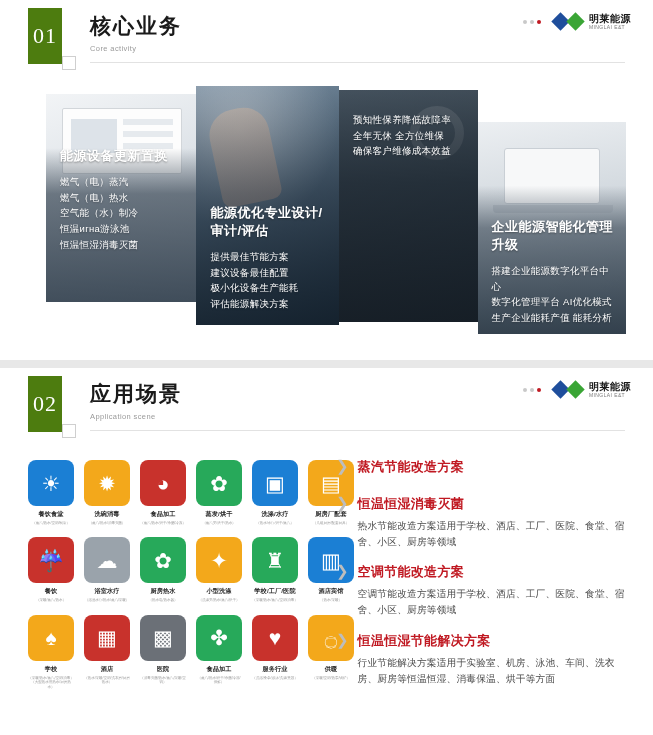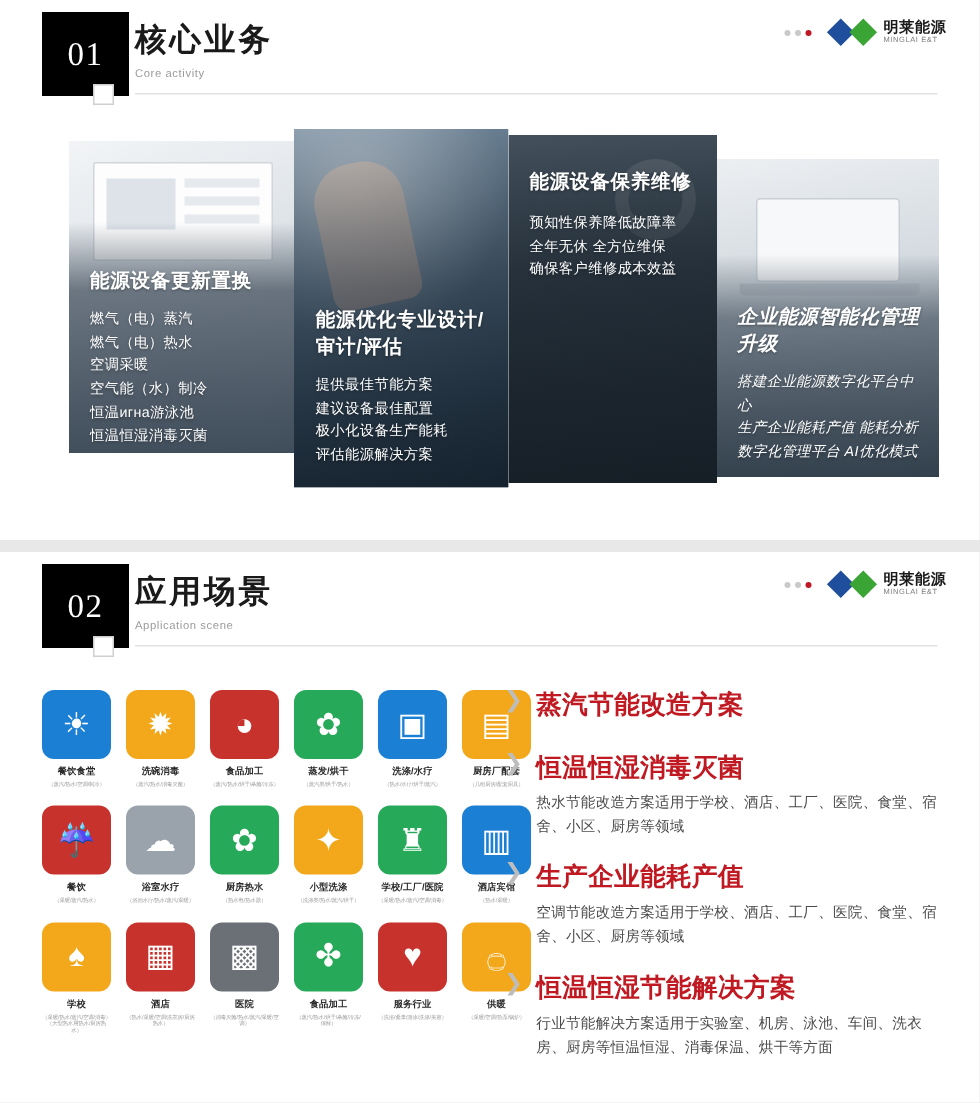--- a/index.html
+++ b/index.html
@@ -16,22 +16,22 @@
     overflow: hidden;
   }
   #slide-1 { width: 653px; height: 360px; }
   #slide-2 { width: 653px; height: 367px; margin-top: 8px; }
 
   
   .hdr { position: relative; height: 72px; }
   .num-box {
     position: absolute;
     left: 28px; top: 8px;
-    width: 58px; height: 56px;
-    background: #000000;
+    width: 34px; height: 56px;
+    background: #4d7c0f;
     color: #fff;
     font-size: 22px;
     font-family: "Liberation Serif", serif;
     display: flex; align-items: center; justify-content: center;
     letter-spacing: 1px;
   }
   .num-shadow {
     position: absolute;
     left: 62px; top: 56px;
     width: 14px; height: 14px;
@@ -123,21 +123,21 @@
     width: 46px; height: 34px; background: #dde3e9;
   }
   #panel-1 .mon:before {
     content: ""; position: absolute; left: 60px; top: 10px;
     width: 50px; height: 6px; background: #e6eaee;
     box-shadow: 0 12px 0 #e6eaee, 0 24px 0 #e6eaee;
   }
   #panel-1 .veil {
     background: linear-gradient(180deg, rgba(40,55,70,0) 26%, rgba(35,50,65,.62) 48%, rgba(30,45,60,.80) 100%);
   }
-  #panel-1 .content { top: 84px; }
+  #panel-1 .content { top: 53px; }
 
   
   #panel-2 { width: 144px; height: 239px; }
   #panel-2 .bg {
     background:
       radial-gradient(circle at 30% 18%, rgba(255,255,255,.55), rgba(255,255,255,0) 45%),
       linear-gradient(150deg, #8aa0b4 0%, #6f8598 35%, #4e6070 70%, #2f3d4a 100%);
   }
   #panel-2 .hand {
     position: absolute; left: 18px; top: 22px;
@@ -162,21 +162,21 @@
     width: 54px; height: 54px; border-radius: 50%;
     border: 9px solid rgba(255,255,255,.18);
   }
   #panel-3 .veil {
     background: linear-gradient(180deg, rgba(25,35,45,.35) 0%, rgba(22,32,42,.70) 40%, rgba(18,26,34,.85) 100%);
   }
   #panel-3 .content { top: 22px; }
   #panel-3 .p-title { margin-bottom: 11px; }
 
   
-  #panel-4 { width: 150px; height: 212px; margin-top: 20px; font-style: italic; }
+  #panel-4 { width: 150px; height: 212px; margin-top: 36px; }
   #panel-4 .bg {
     background: linear-gradient(170deg, #eceff2 0%, #cfd6dc 45%, #9aa6b0 100%);
   }
   #panel-4 .lap {
     position: absolute; left: 26px; top: 26px;
     width: 96px; height: 56px;
     background: #f7f8f9;
     border: 1px solid #c9cfd5;
     border-radius: 3px;
   }
@@ -234,21 +234,21 @@
     margin-bottom: 14px;
   }
   .chev {
     color: #bdbdbd;
     font-size: 15px;
     line-height: 1;
     margin-top: 1px;
     font-family: "DejaVu Sans", sans-serif;
   }
   .sol-title {
-    font-size: 17px;
+    font-size: 13px;
     font-weight: bold;
     color: #c01922;
     letter-spacing: .3px;
     margin-bottom: 5px;
   }
   .sol-desc {
     font-size: 9.7px;
     color: #4b4b4b;
     line-height: 1.62;
     letter-spacing: .2px;
@@ -287,21 +287,20 @@
 
     <div class="panel" id="panel-1">
       <div class="bg">
           <div class="mon"></div>
         </div>
       <div class="veil"></div>
       <div class="content">
         <div class="p-title">能源设备更新置换</div>
         <div class="p-line">燃气（电）蒸汽</div>
         <div class="p-line">燃气（电）热水</div>
-        <div class="p-line">空调采暖</div>
         <div class="p-line">空气能（水）制冷</div>
         <div class="p-line">恒温игна游泳池</div>
         <div class="p-line">恒温恒湿消毒灭菌</div>
       </div>
     </div>
 
     <div class="panel" id="panel-2">
       <div class="bg">
           <div class="hand"></div>
         </div>
@@ -314,37 +313,36 @@
         <div class="p-line">评估能源解决方案</div>
       </div>
     </div>
 
     <div class="panel" id="panel-3">
       <div class="bg">
           <div class="gear"></div>
         </div>
       <div class="veil"></div>
       <div class="content">
-        <div class="p-title">能源设备保养维修</div>
         <div class="p-line">预知性保养降低故障率</div>
         <div class="p-line">全年无休  全方位维保</div>
         <div class="p-line">确保客户维修成本效益</div>
       </div>
     </div>
 
     <div class="panel" id="panel-4">
       <div class="bg">
           <div class="lap"></div>
         </div>
       <div class="veil"></div>
       <div class="content">
         <div class="p-title">企业能源智能化管理升级</div>
         <div class="p-line">搭建企业能源数字化平台中心</div>
+        <div class="p-line">数字化管理平台  AI优化模式</div>
         <div class="p-line">生产企业能耗产值  能耗分析</div>
-        <div class="p-line">数字化管理平台  AI优化模式</div>
       </div>
     </div>
 
   </div>
 </div>
 
 <div class="slide" id="slide-2">
   <div class="hdr">
     <div class="num-box">02</div>
     <div class="num-shadow"></div>
@@ -484,21 +482,21 @@
       <div class="sol">
         <div class="chev">❯</div>
         <div>
           <div class="sol-title">恒温恒湿消毒灭菌</div>
           <div class="sol-desc">热水节能改造方案适用于学校、酒店、工厂、医院、食堂、宿舍、小区、厨房等领域</div>
         </div>
       </div>
       <div class="sol">
         <div class="chev">❯</div>
         <div>
-          <div class="sol-title">生产企业能耗产值</div>
+          <div class="sol-title">空调节能改造方案</div>
           <div class="sol-desc">空调节能改造方案适用于学校、酒店、工厂、医院、食堂、宿舍、小区、厨房等领域</div>
         </div>
       </div>
       <div class="sol">
         <div class="chev">❯</div>
         <div>
           <div class="sol-title">恒温恒湿节能解决方案</div>
           <div class="sol-desc">行业节能解决方案适用于实验室、机房、泳池、车间、洗衣房、厨房等恒温恒湿、消毒保温、烘干等方面</div>
         </div>
       </div>

